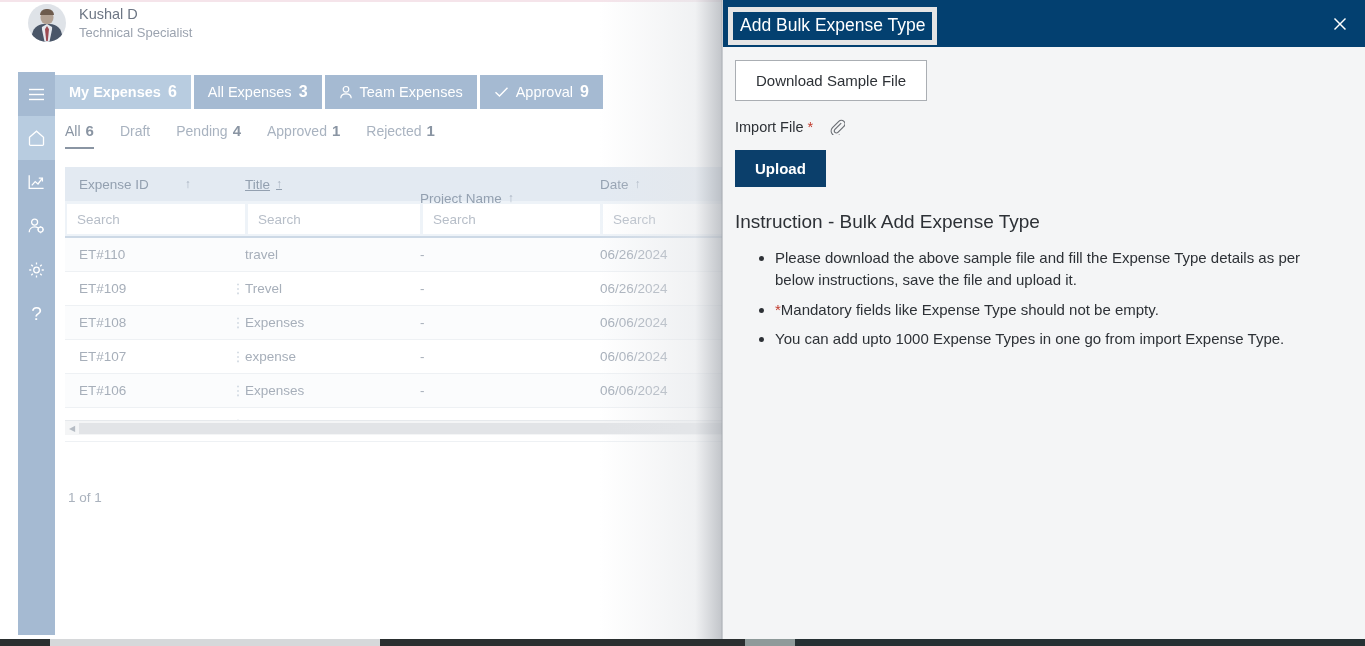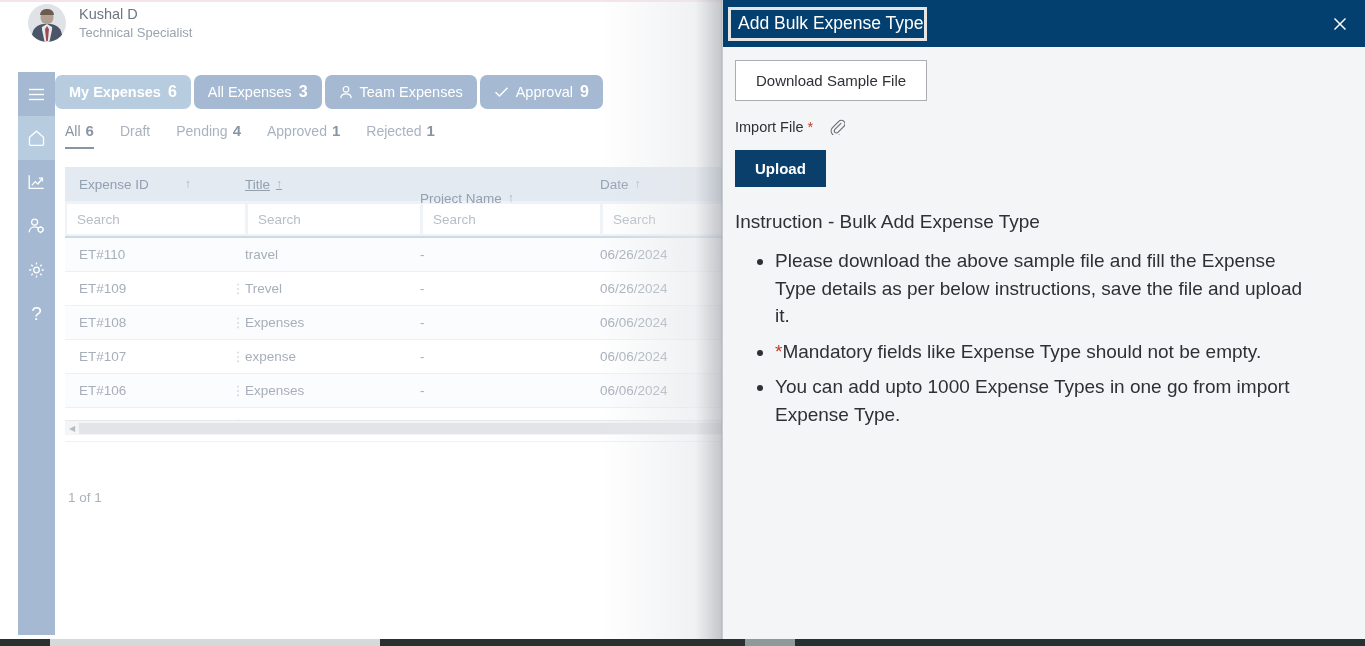--- a/index.html
+++ b/index.html
@@ -97,21 +97,21 @@
 
   
   .tabbar {
     position: absolute; left: 0; top: 3px;
     display: flex; gap: 3px;
   }
   .tab {
     height: 34px; padding: 0 14px;
     display: flex; align-items: center; gap: 7px;
     background: #a5bad2; color: #ffffff;
-    font-size: 14.5px; white-space: nowrap; border-radius: 7px;
+    font-size: 14.5px; white-space: nowrap;
   }
   .tab.active { background: #b8cce0; font-weight: 700; }
   .tab .cnt { font-size: 16px; font-weight: 700; }
   .tab .ic { display: flex; align-items: center; }
 
   
   .subtabs {
     position: absolute; left: 10px; top: 50px;
     display: flex; align-items: flex-end; gap: 26px;
   }
@@ -215,22 +215,22 @@
     border-left: 1px solid #c9ccd0;
   }
   .dlg-header {
     height: 47px; background: #034070;
     display: flex; align-items: center;
     padding: 0 16px 0 6px;
     position: relative;
   }
   .dlg-title-box {
     position: absolute; left: 5px; top: 7px;
-    padding: 3px 0 4px 7px;
-    border: 3px solid #e5e5e5;
+    padding: 3px 6px 4px 7px;
+    border: 5px solid #e5e5e5;
   }
   .dlg-title {
     font-size: 17.5px; color: #ffffff; white-space: nowrap;
   }
   .dlg-close {
     position: absolute; right: 14px; top: 50%;
     transform: translateY(-50%);
     width: 22px; height: 22px;
     display: flex; align-items: center; justify-content: center;
     color: #ffffff; font-size: 17px; line-height: 1;
@@ -268,21 +268,21 @@
 
   .instr-title {
     margin-top: 24px;
     font-size: 19px; color: #2d3136; font-weight: 400;
   }
   .instr-list {
     margin-top: 14px; padding-left: 40px;
     max-width: 580px;
   }
   .instr-list li {
-    font-size: 19px; color: #2d3136;
+    font-size: 15px; color: #2d3136;
     line-height: 1.45; margin-bottom: 8px;
   }
   .instr-list li .req { color: #c0392b; }
 
   
   .bottom-strip {
     position: absolute; left: 0; top: 639px;
     width: 1365px; height: 7px;
     background: #2a2f30;
   }

